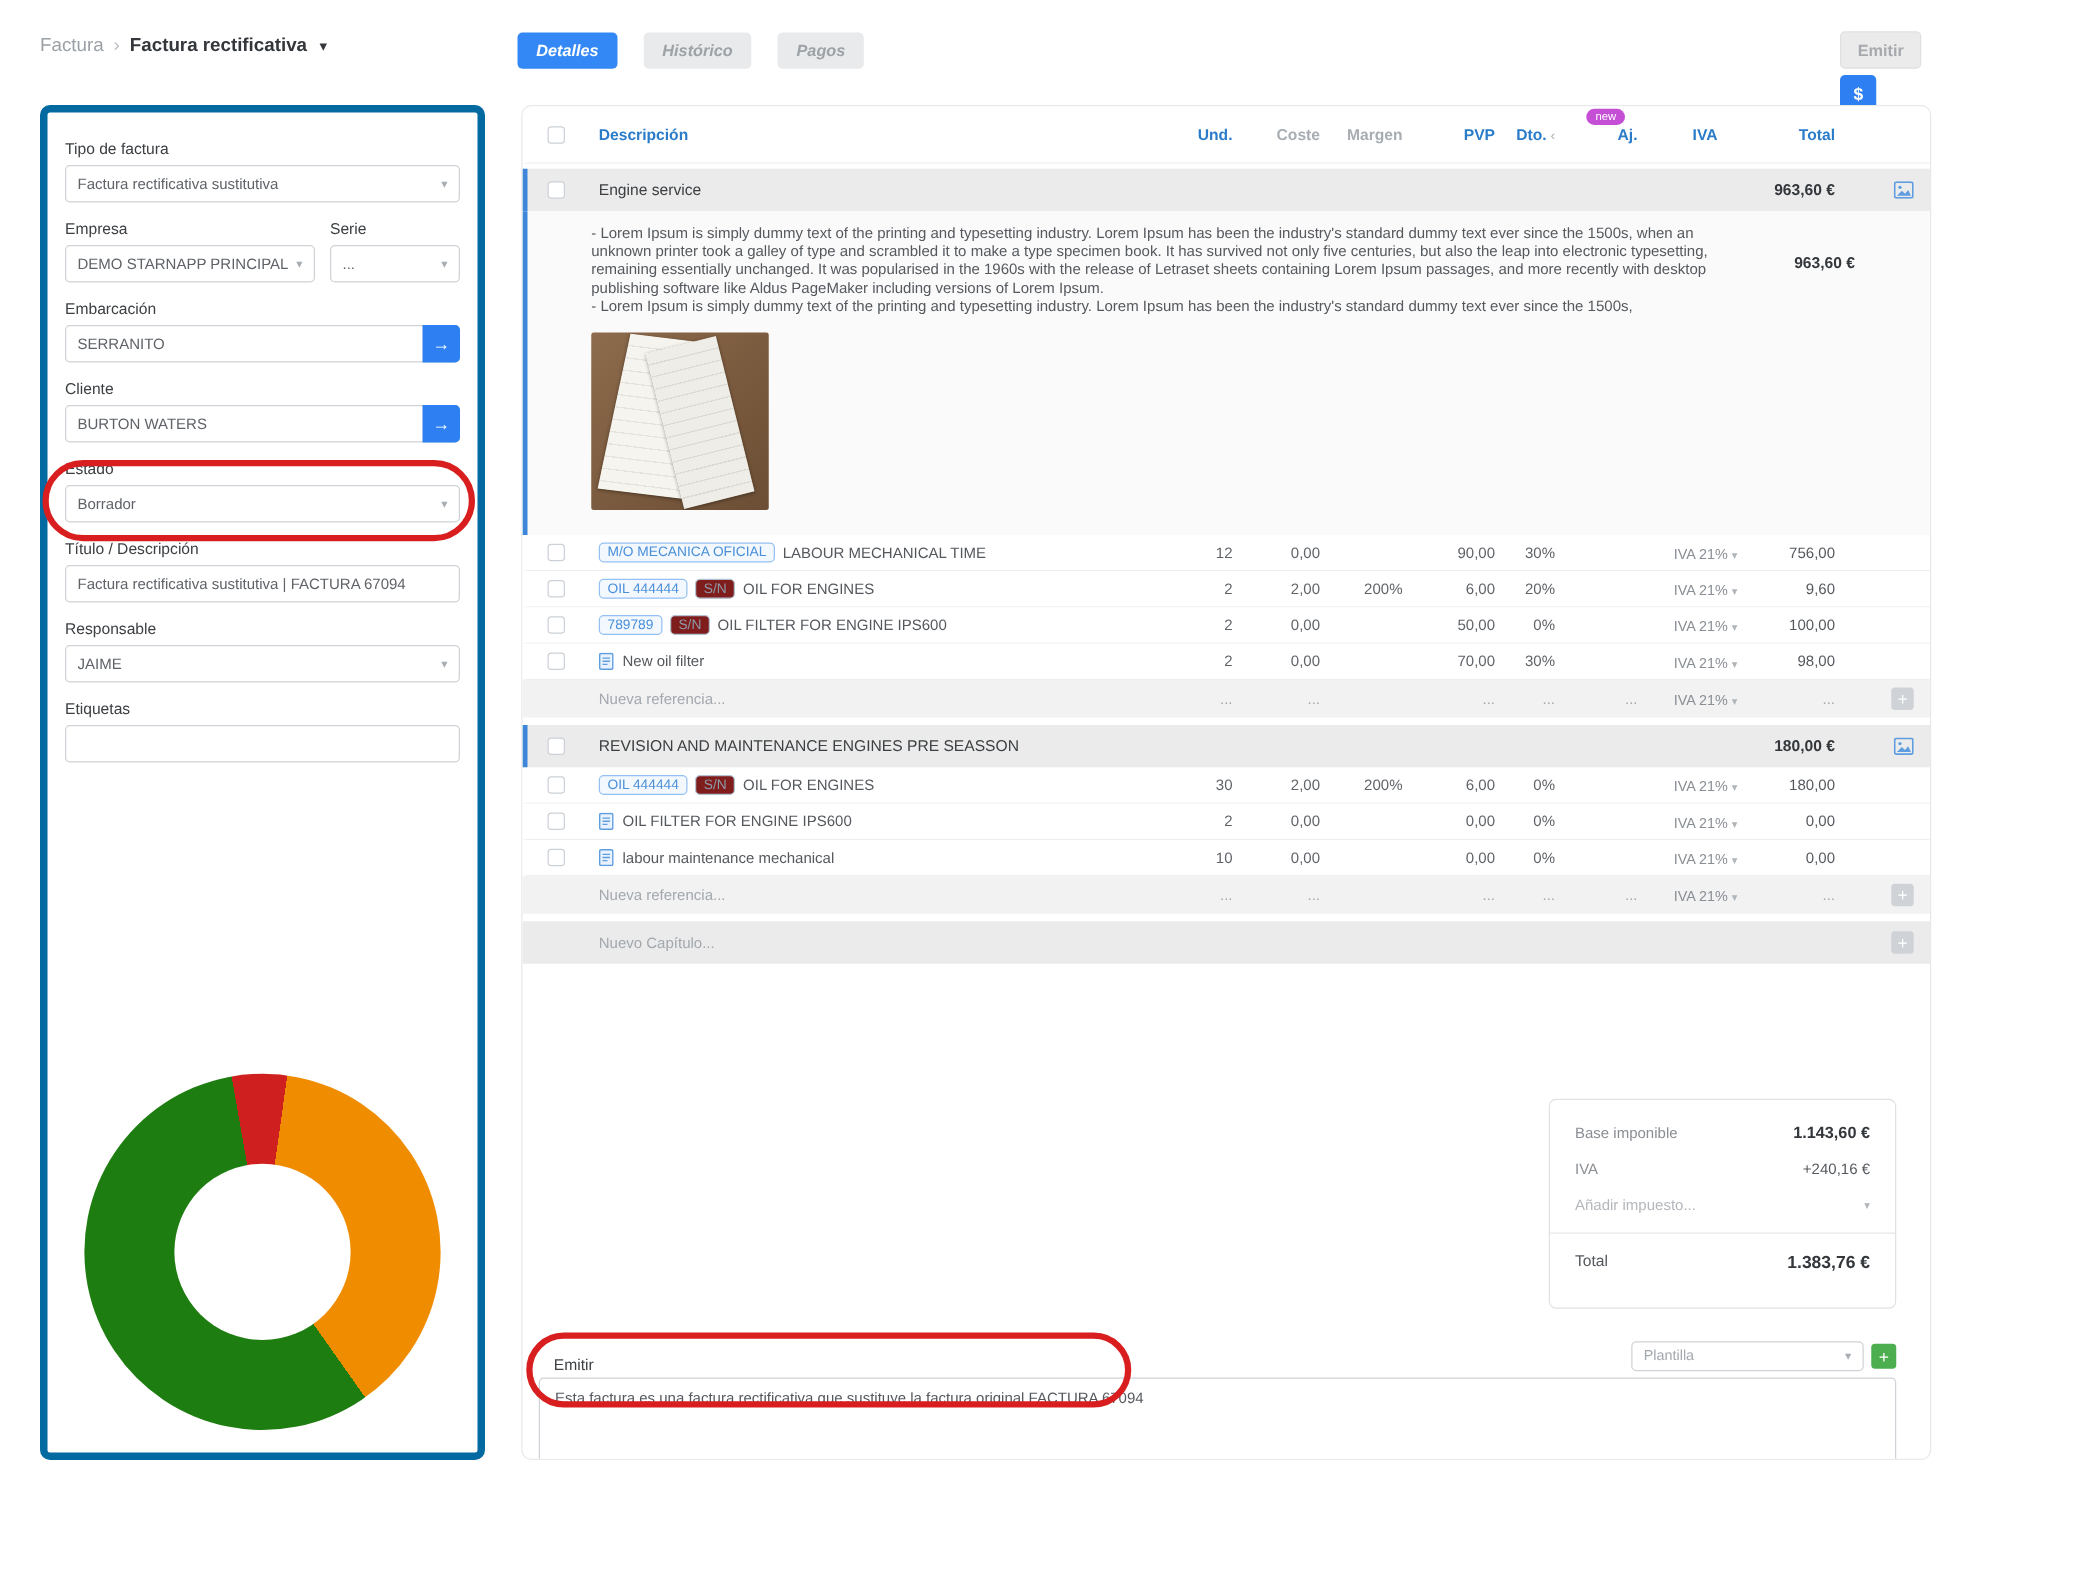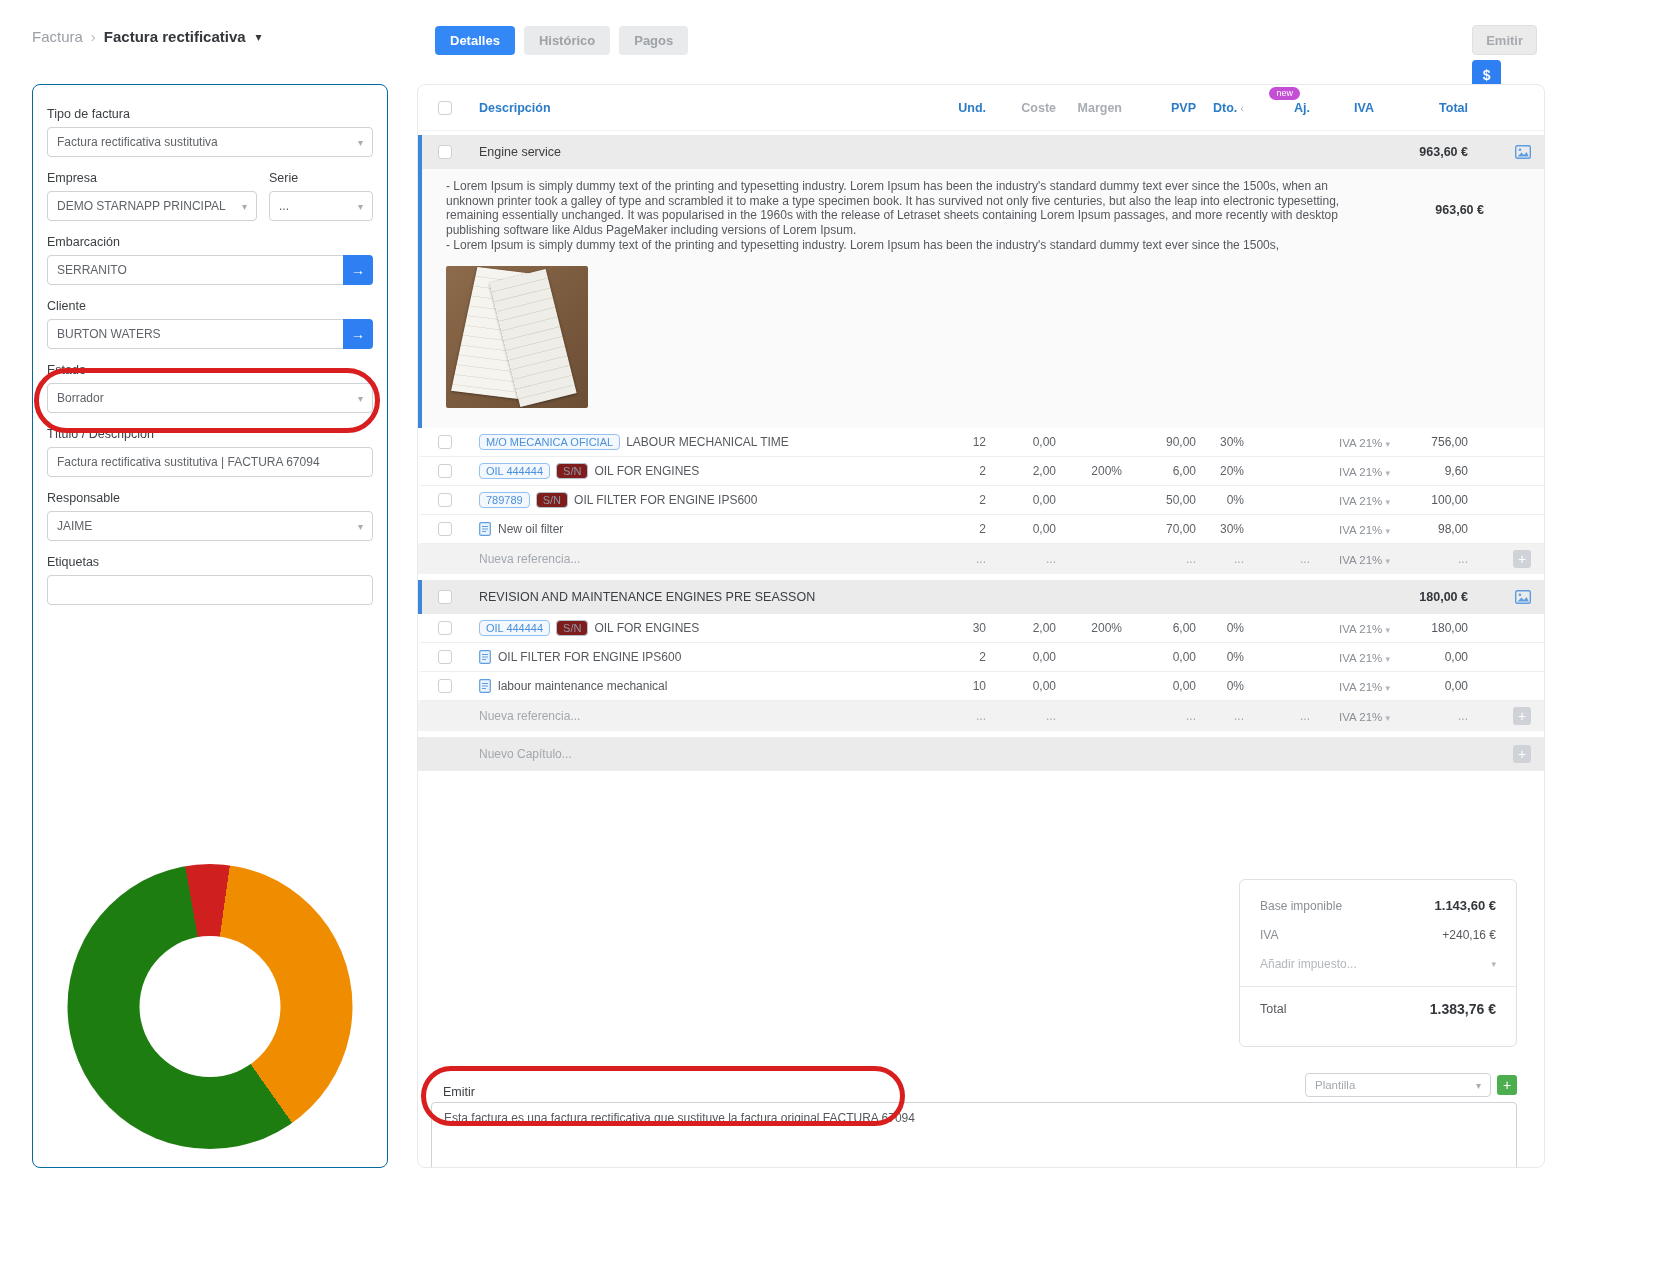--- a/index.html
+++ b/index.html
@@ -11,34 +11,34 @@
   }
 
   
   .breadcrumb { position:absolute; left:32px; top:28px; display:flex; align-items:center; gap:8px; font-size:15px; }
   .bc-parent { color:#9aa0a6; cursor:pointer; }
   .bc-sep { color:#b9bec4; }
   .bc-current { color:#33373b; font-weight:700; }
   .bc-chevron { color:#33373b; font-size:12px; margin-left:2px; cursor:pointer; }
 
   
-  .tabs { position:absolute; left:435px; top:26px; display:flex; gap:9px; }
+  .tabs { position:absolute; left:414px; top:26px; display:flex; gap:21px;font-style:italic; }
   .tab { padding:7px 15px; border-radius:4px; font-size:13px; font-weight:700; background:#e9eaeb; color:#9da2a7; cursor:pointer; }
   .tab.active { background:#3388f5; color:#fff; }
 
   
   .toolbar { position:absolute; top:25px; right:128px; display:flex; gap:5px; align-items:flex-start;flex-direction:column; }
   .emitir { height:30px; padding:0 13px; border:1px solid #e0e0e0; border-radius:4px; background:#ebebeb; color:#a6a9ad; font-weight:700; font-size:13px; margin-right:6px; cursor:default; font-family:inherit; }
   .tb-btn { width:29px; height:29px; border:none; border-radius:4px; display:flex; align-items:center; justify-content:center; cursor:pointer; font-family:inherit; }
   .tb-btn.blue { background:#2d7ff2; color:#fff; font-weight:700; font-size:14px; }
   .tb-btn.light { background:#eef0f2; border:1px solid #dfe2e5; }
 
   
   .side-card { position:absolute; left:32px; top:84px; width:356px; height:1084px;
-    background:#fff; border:1px solid #0369a1; border-radius:8px; padding:22px 14px; }
+    background:#fff; border:6px solid #0369a1; border-radius:8px; padding:22px 14px; }
   .field { margin-bottom:14px; }
   .field label { display:block; font-size:12.5px; color:#3c4043; margin-bottom:6px; }
   .control { width:100%; height:30px; border:1px solid #cfd2d6; border-radius:4px; background:#fff;
     display:flex; align-items:center; justify-content:space-between; padding:0 9px; font-size:12px; color:#5f6368; cursor:pointer; }
   .control .chev { color:#a8adb3; font-size:10px; }
   .field-row { display:flex; gap:12px; }
   .field-row .grow { flex:1; }
   .field-row .serie { width:104px; }
   .input-btn { position:relative; }
   .input-btn input { width:100%; height:30px; border:1px solid #cfd2d6; border-radius:4px; padding:0 38px 0 9px; font-size:12px; color:#5f6368; font-family:inherit; }
@@ -74,21 +74,21 @@
   .dto-arr { color:#a7adb3; font-size:11px; font-weight:400; margin-left:3px; }
   .c-aj { position:relative; }
   .new-badge { position:absolute; top:-14px; right:16px; background:#c44fd4; color:#fff; font-size:9px; font-weight:400;
     padding:1.5px 7px; border-radius:8px;margin-left:20px; }
 
   .chapter { margin-bottom:6px; }
   .chap-head { background:#ebebeb; height:34px; border-left-color:#3e86d8; cursor:pointer; }
   .chap-title { font-size:12.5px; color:#3c4043; }
   .chap-total { font-weight:700; font-size:12.5px; color:#33373b; }
   .chap-body { background:#fafafa; border-left:4px solid #3e86d8; display:flex; padding:10px 0 16px 0; }
-  .chap-desc-col { flex:1; margin-left:24px; }
+  .chap-desc-col { flex:1; margin-left:51px; }
   .chap-desc { font-size:12px; line-height:1.22; color:#55595e; white-space:pre-line; max-width:912px; }
   .chap-body-total { width:100px; text-align:right; padding-top:24px; font-weight:700; font-size:12.5px; color:#33373b; }
   .chap-body-spacer { width:60px; }
   .photo { width:142px; height:142px; margin:14px 0 4px 0; position:relative; overflow:hidden; border-radius:2px;
     background:linear-gradient(135deg,#8d6b4c 0%,#7a5a3e 55%,#6b4e35 100%); }
   .paper { position:absolute; background:repeating-linear-gradient(#f5f4ef 0 9px, #e4e3dc 9px 10px); box-shadow:0 1px 3px rgba(0,0,0,.4); }
   .paper.p1 { left:18px; top:4px; width:68px; height:126px; transform:rotate(7deg) skewX(-5deg); }
   .paper.p2 { left:58px; top:8px; width:58px; height:128px; transform:rotate(-14deg); background:repeating-linear-gradient(#eeede7 0 9px, #dcdbd2 9px 10px); }
 
   .item { height:29px; border-bottom:1px solid #efefef; background:#fff; }

